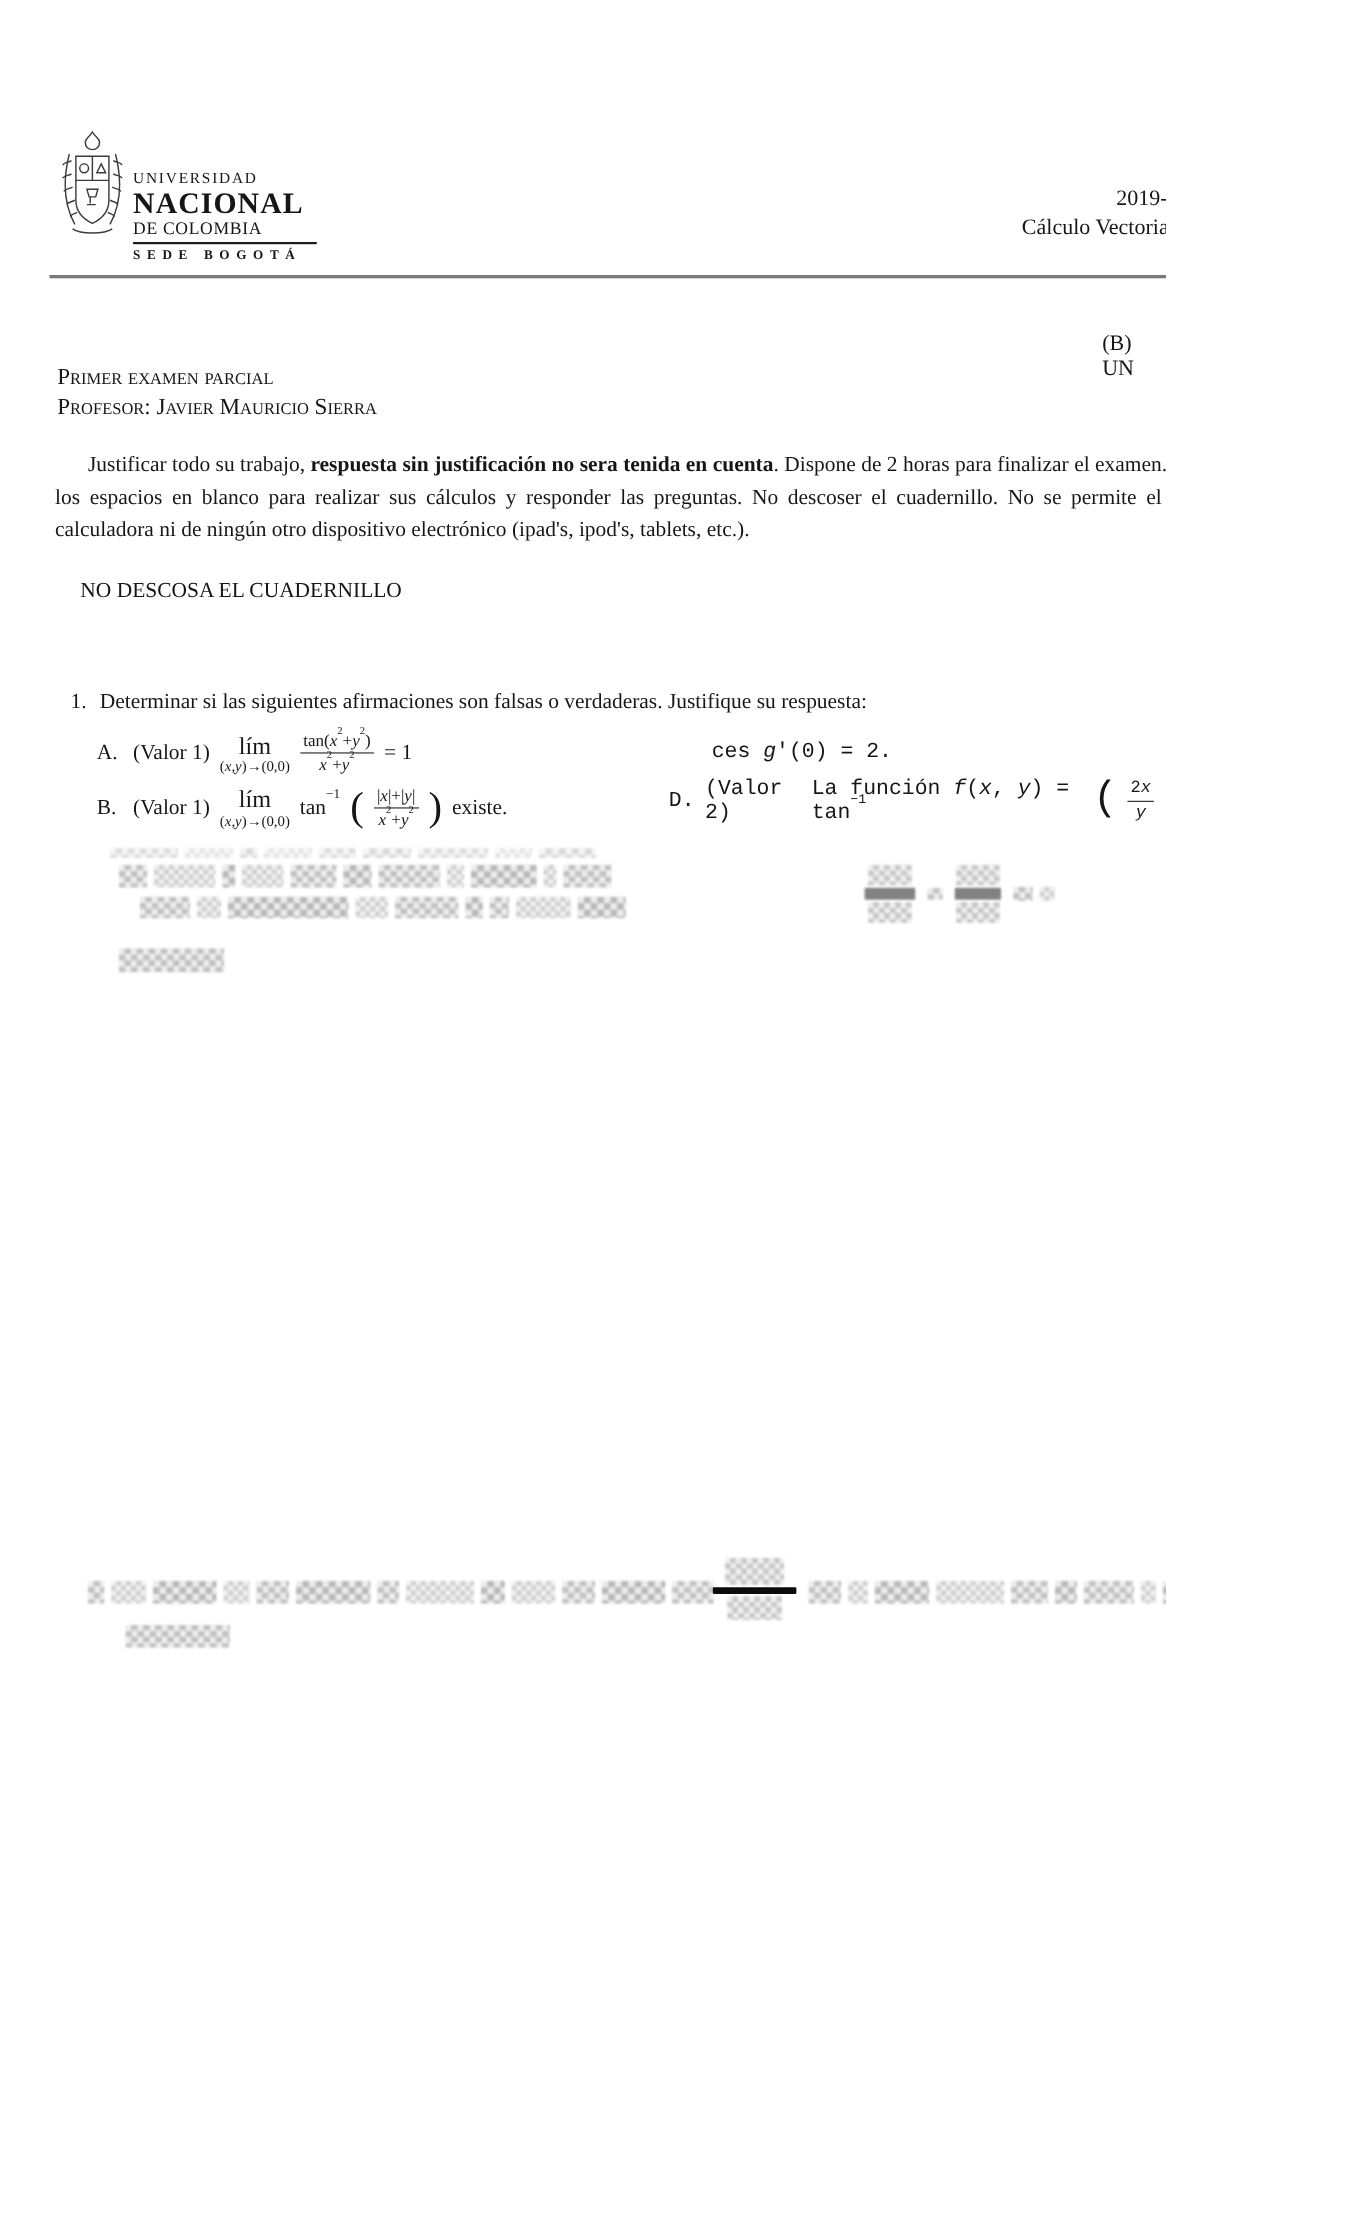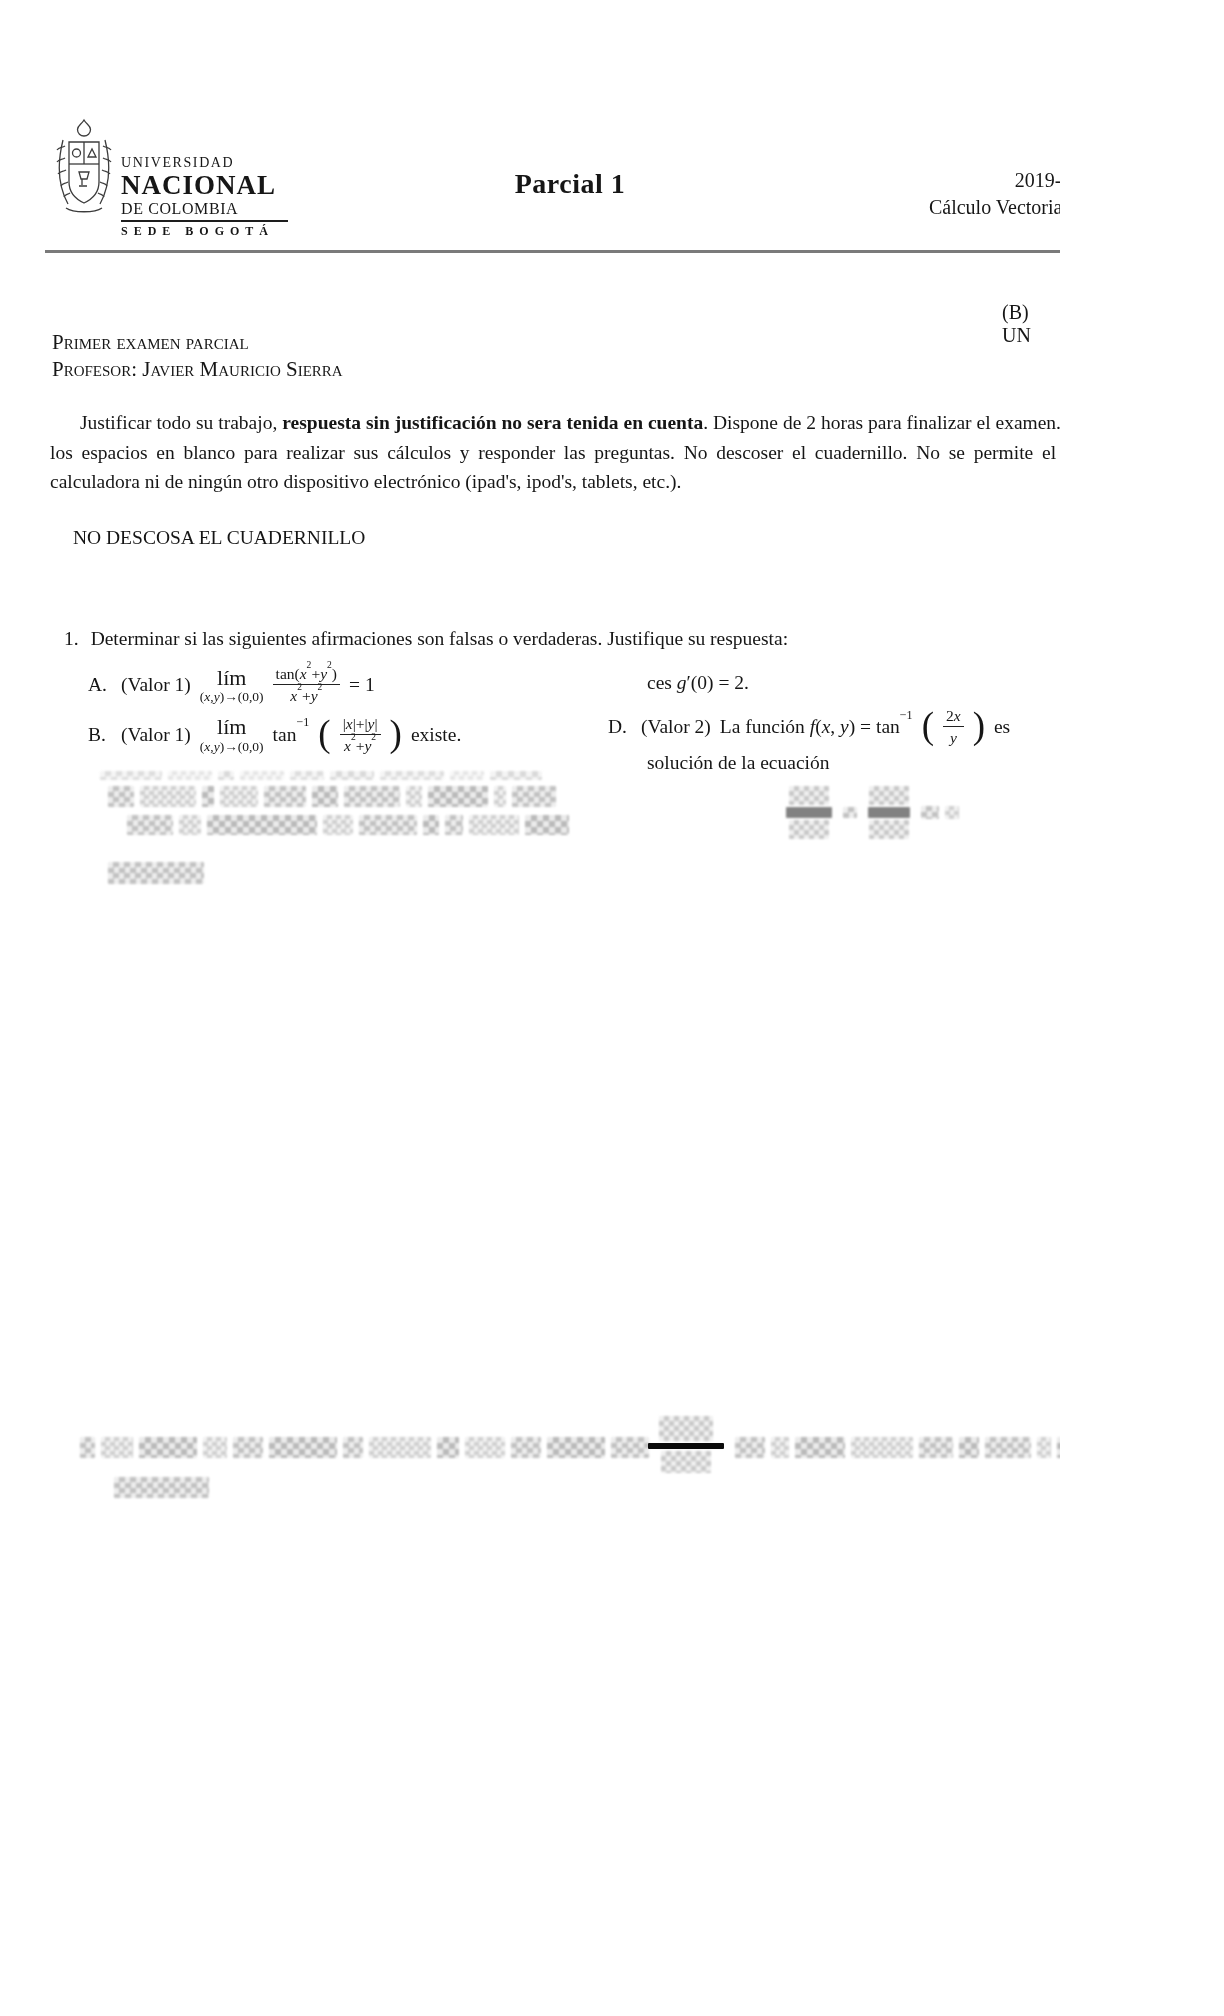--- a/index.html
+++ b/index.html
@@ -36,21 +36,21 @@
 
   
   .nameline{position:absolute;left:142px;top:572px;width:603px;display:flex;align-items:flex-end;}
   .nm{font-size:20.5px;font-weight:bold;}
   .nl{flex:1;margin-left:10px;margin-bottom:3px;border-bottom:2px solid #2b2b2b;height:20px;}
 
   
   .q1{position:absolute;left:64px;top:628px;font-size:19.5px;display:flex;gap:12px;}
 
   .leftcol{position:absolute;left:88px;top:664px;width:495px;font-size:19.5px;}
-  .rightcol{position:absolute;left:608px;top:672px;width:505px;font-size:19.5px;}
+  .rightcol{position:absolute;left:608px;top:672px;width:505px;font-size:19.5px;font-family:Liberation Mono, monospace;}
 
   .mitem{display:flex;align-items:center;gap:9px;}
   .itemB{margin-top:8px;}
   .ilabel{min-width:24px;}
   i{font-style:italic;}
   sup{font-size:62%;line-height:0;position:relative;top:-.55em;}
 
   .lim{display:inline-flex;flex-direction:column;align-items:center;line-height:1.05;}
   .limtop{font-size:22px;}
   .limsub{font-size:13.5px;margin-top:1px;}
@@ -113,21 +113,20 @@
   </svg>
 
   <div class="logo-text">
     <div class="lg-u">UNIVERSIDAD</div>
     <div class="lg-n">NACIONAL</div>
     <div class="lg-c">DE COLOMBIA</div>
     <div class="lg-rule"></div>
     <div class="lg-s">SEDE BOGOTÁ</div>
   </div>
 
-  <div class="title">Parcial 1</div>
 
   <div class="termblock">
     <div>2019-I</div>
     <div>Cálculo Vectorial</div>
   </div>
 
   <div class="hrule"></div>
 
   <div class="variant">(B) UN</div>
   <div class="examname sc">Primer examen parcial</div>
@@ -184,21 +183,20 @@
       <span>(Valor 2)</span>
       <span>La función <i>f</i>(<i>x</i>, <i>y</i>) = tan<sup>−1</sup></span>
       <span class="bigp">(</span>
       <span class="frac">
         <span class="num">2<i>x</i></span>
         <span class="den"><i>y</i></span>
       </span>
       <span class="bigp">)</span>
       <span>es</span>
     </div>
-    <div class="dline2">solución de la ecuación</div>
   </div>
 
   <div class="pixline" style="left:100px;top:771px;opacity:.55;">
       <span class="pix" style="width: 62px; height: 9px;"></span>
       <span class="pix" style="width: 44px; height: 9px;"></span>
       <span class="pix" style="width: 16px; height: 9px;"></span>
       <span class="pix" style="width: 44px; height: 9px;"></span>
       <span class="pix" style="width: 34px; height: 9px;"></span>
       <span class="pix" style="width: 44px; height: 9px;"></span>
       <span class="pix" style="width: 64px; height: 9px;"></span>

